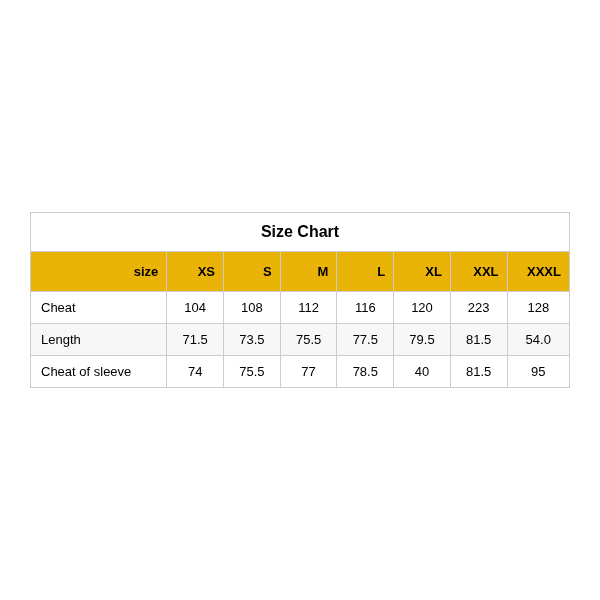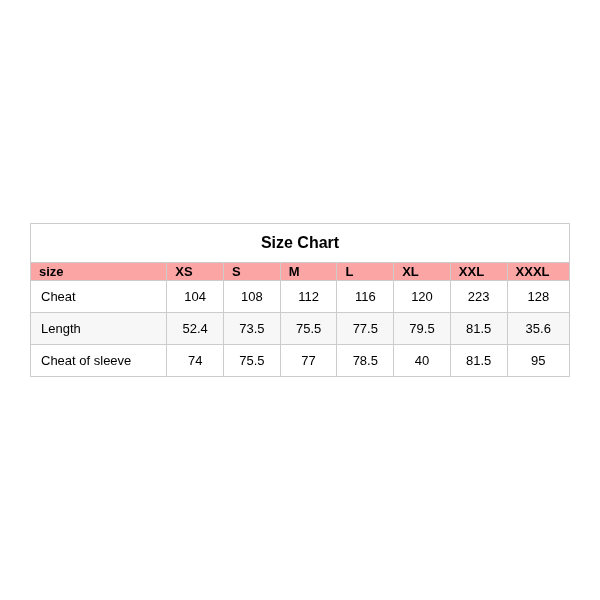--- a/index.html
+++ b/index.html
@@ -31,26 +31,26 @@
     .title-row td {
       text-align: center;
       font-weight: bold;
       font-size: 16px;
       padding: 10px 8px;
       border: 1px solid #cccccc;
       background: #ffffff;
     }
 
     .header-row td {
-      text-align: left;
+      text-align: right;
       font-weight: bold;
       font-size: 13px;
-      padding: 1px 8px;
+      padding: 12px 8px;
       border: 1px solid #cccccc;
-      background: #fca5a5;
+      background: #eab308;
     }
 
     .data-row td {
       text-align: center;
       font-size: 13px;
       padding: 8px 10px;
       border: 1px solid #cccccc;
     }
 
     .data-row:nth-child(even) {
@@ -92,27 +92,27 @@
           <td>104</td>
           <td>108</td>
           <td>112</td>
           <td>116</td>
           <td>120</td>
           <td>223</td>
           <td>128</td>
         </tr>
         <tr class="data-row">
           <td class="row-label">Length</td>
-          <td>52.4</td>
+          <td>71.5</td>
           <td>73.5</td>
           <td>75.5</td>
           <td>77.5</td>
           <td>79.5</td>
           <td>81.5</td>
-          <td>35.6</td>
+          <td>54.0</td>
         </tr>
         <tr class="data-row">
           <td class="row-label">Cheat of sleeve</td>
           <td>74</td>
           <td>75.5</td>
           <td>77</td>
           <td>78.5</td>
           <td>40</td>
           <td>81.5</td>
           <td>95</td>

